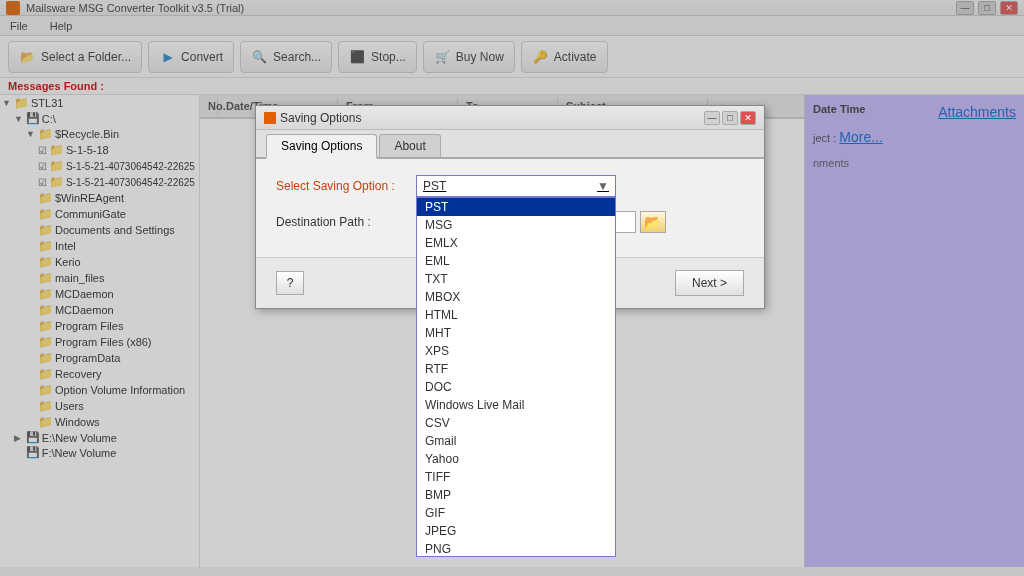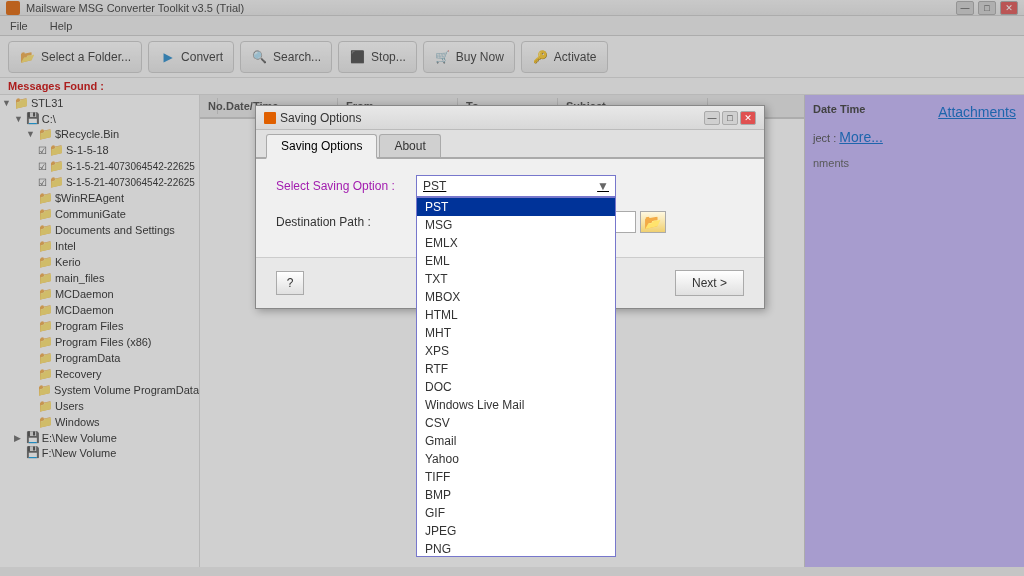--- a/index.html
+++ b/index.html
@@ -287,21 +287,21 @@
       padding: 16px 20px;
     }
     #select-row {
       display: flex;
       align-items: center;
       margin-bottom: 14px;
     }
     #select-label {
       width: 140px;
       font-size: 12px;
-      color: #a21caf;
+      color: #c2410c;
     }
     #select-wrapper {
       position: relative;
       width: 233px;
       text-decoration: underline;
     }
     #format-select-display {
       width: 200px;
       height: 22px;
       border: 1px solid #7777cc;
@@ -568,21 +568,21 @@
 
     <div class="tree-item tree-indent-2">
       <span class="arrow"> </span>
       <span class="folder-icon">📁</span>
       <span class="label">Recovery</span>
     </div>
 
     <div class="tree-item tree-indent-2">
       <span class="arrow"> </span>
       <span class="folder-icon">📁</span>
-      <span class="label">System Volume ProgramData</span>
+      <span class="label">Option Volume Information</span>
     </div>
 
     <div class="tree-item tree-indent-2">
       <span class="arrow"> </span>
       <span class="folder-icon">📁</span>
       <span class="label">Users</span>
     </div>
 
     <div class="tree-item tree-indent-2">
       <span class="arrow"> </span>

